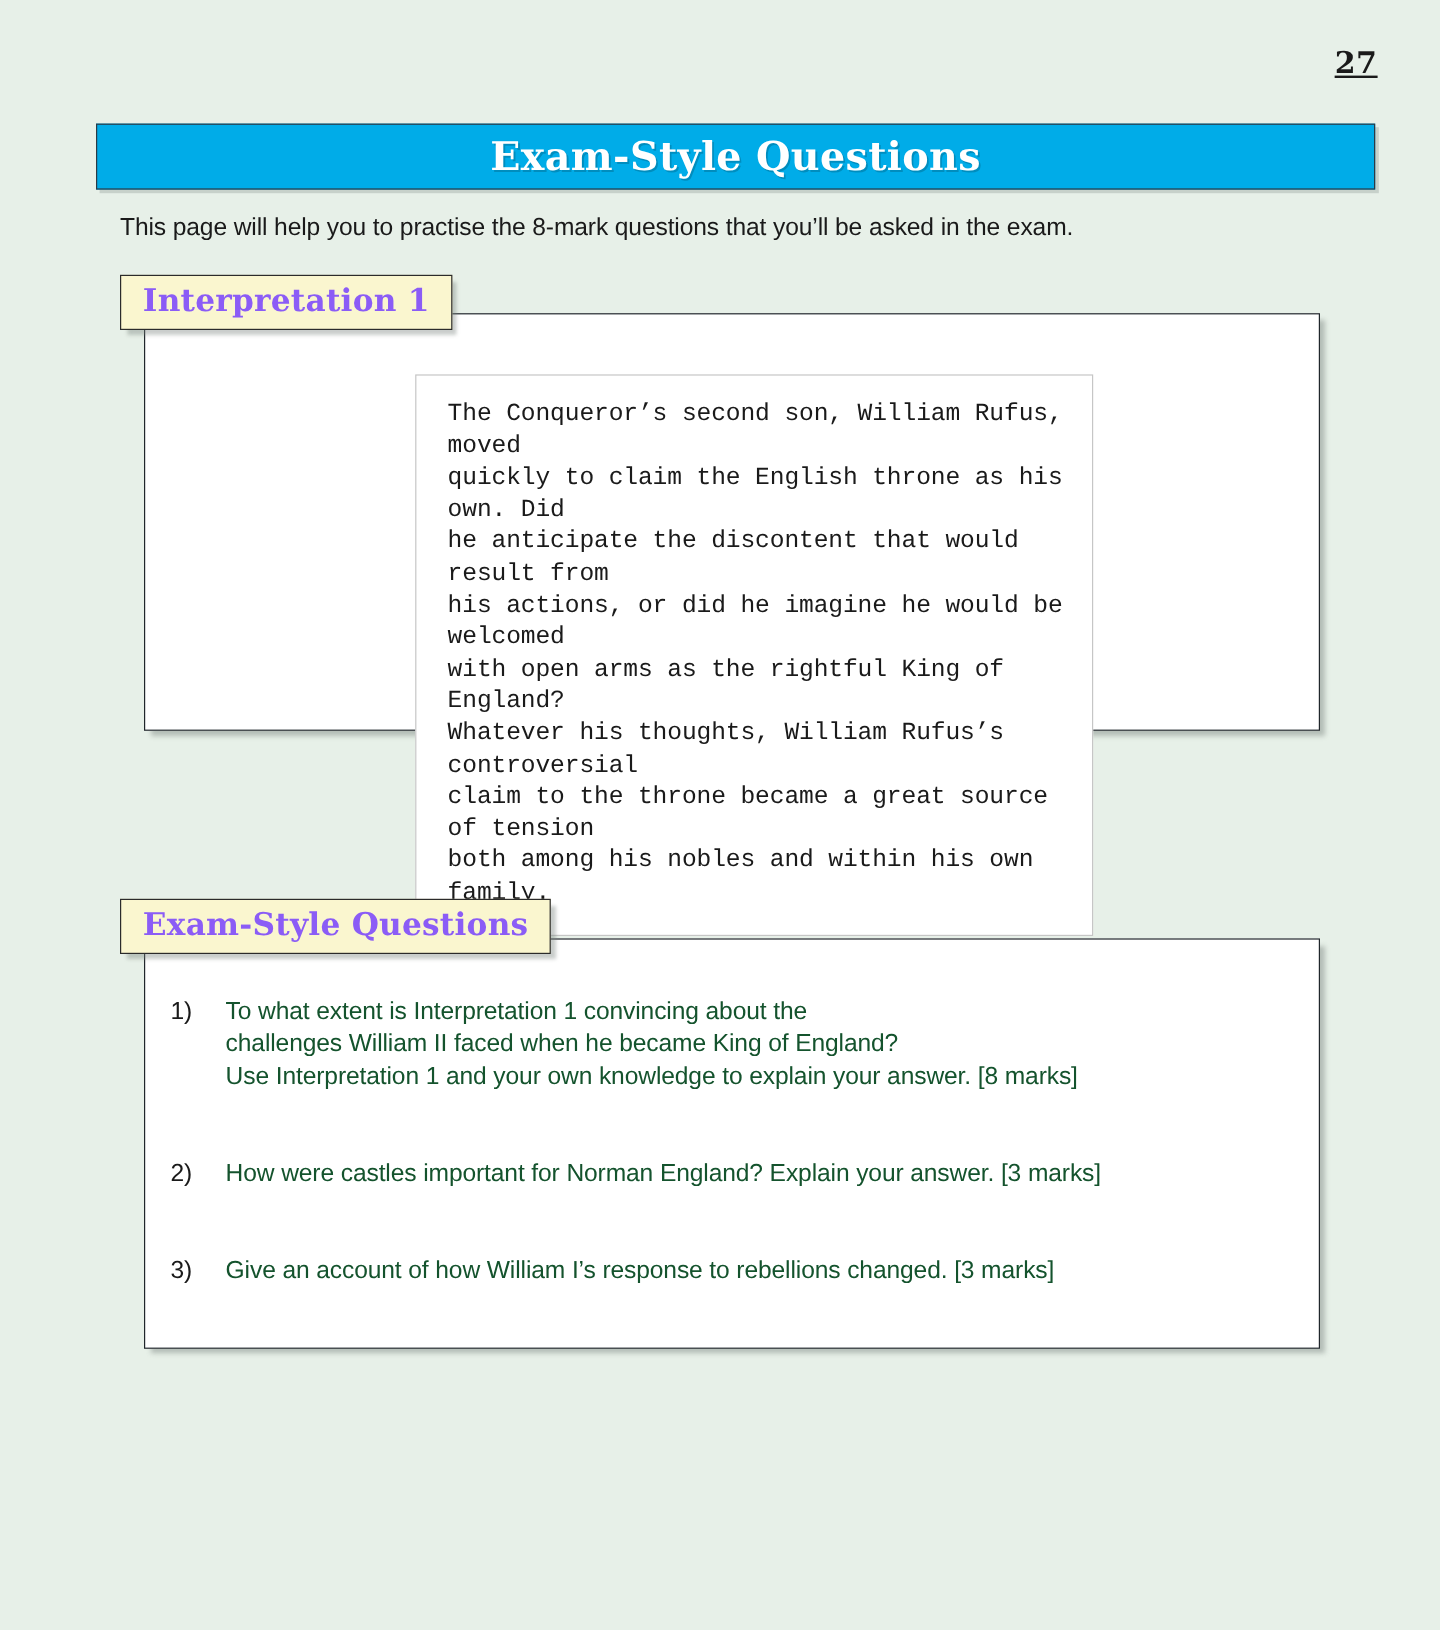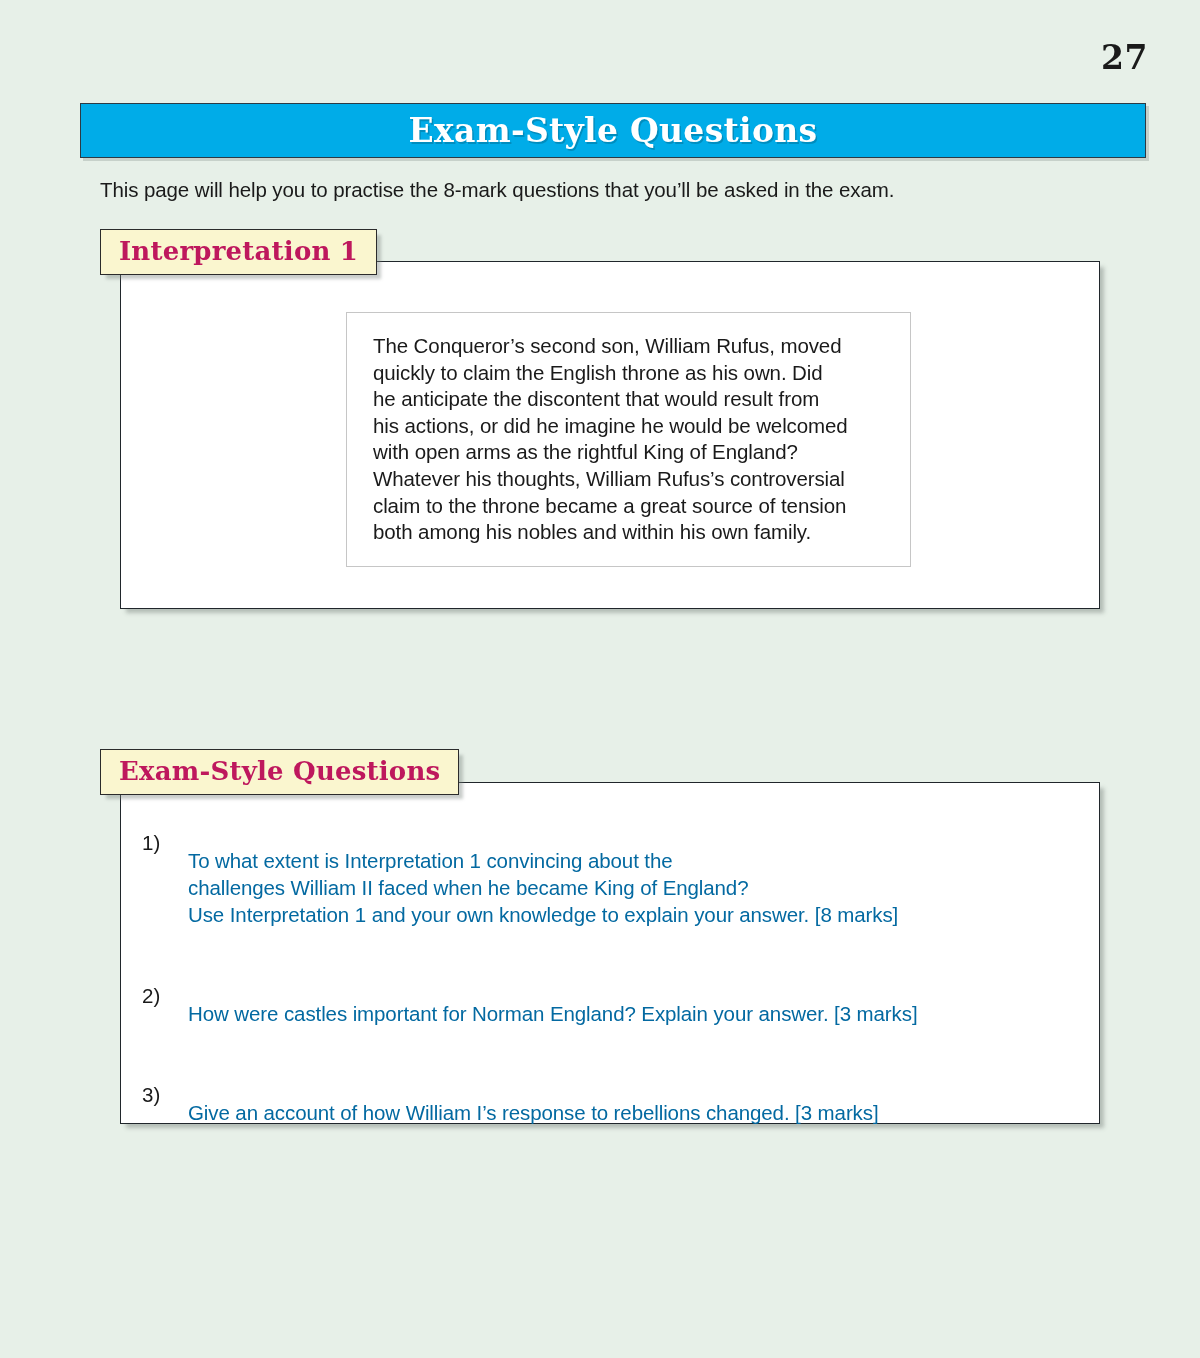--- a/index.html
+++ b/index.html
@@ -16,23 +16,24 @@
     overflow: hidden;
   }
 
   
   .page-number {
     position: absolute;
     top: 38px;
     right: 52px;
     font-family: "DejaVu Serif", serif;
     font-weight: 700;
-    font-size: 33px;
+    font-size: 25px;
     letter-spacing: 0.5px;
     color: #1a1a1a;
+    text-decoration: underline;
   }
 
   
   .banner {
     position: absolute;
     left: 80px;
     top: 103px;
     width: 1066px;
     height: 55px;
     background: #00ace8;
@@ -84,31 +85,32 @@
     border: 1.4px solid #2b2b2b;
     box-sizing: border-box;
     padding: 6px 18px 8px 18px;
     z-index: 5;
     box-shadow: 5px 5px 3px -1px rgba(120,130,125,0.40);
   }
   .panel-tab-label {
     font-family: "DejaVu Serif", serif;
     font-weight: 700;
     font-size: 26px;
-    color: #be185d;
+    color: #8b5cf6;
     white-space: nowrap;
     letter-spacing: 0.2px;
   }
 
   
   #interpretation-panel {
     left: 120px;
     top: 261px;
     width: 980px;
     height: 348px;
+    font-family: Liberation Mono, monospace;
   }
   #interpretation-tab {
     left: 100px;
     top: 229px;
   }
   .quote-box {
     position: absolute;
     left: 225px;
     top: 50px;
     width: 565px;
@@ -154,24 +156,23 @@
     flex: 0 0 auto;
     width: 46px;
     font-size: 20.5px;
     line-height: 27px;
     color: #1a1a1a;
   }
   .question-text {
     flex: 1 1 auto;
     font-size: 20.5px;
     line-height: 27px;
-    color: #0369a1;
+    color: #14532d;
     white-space: pre-line;
     letter-spacing: -0.1px;
-    margin-top: 18px;
   }
 </style>
 </head>
 <body>
 
 <div class="page-number">27</div>
 
 <div class="banner">
   <span class="banner-title">Exam-Style Questions</span>
 </div>

